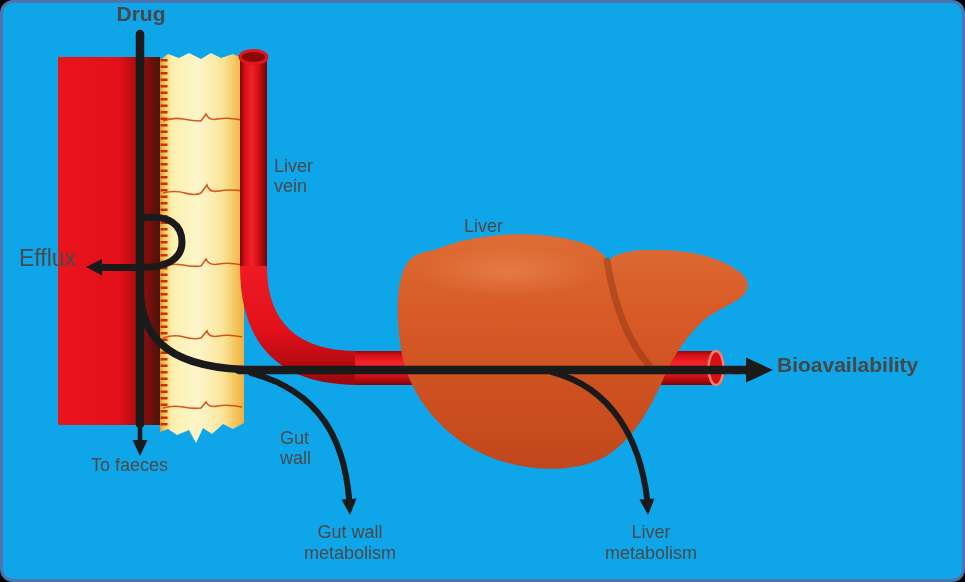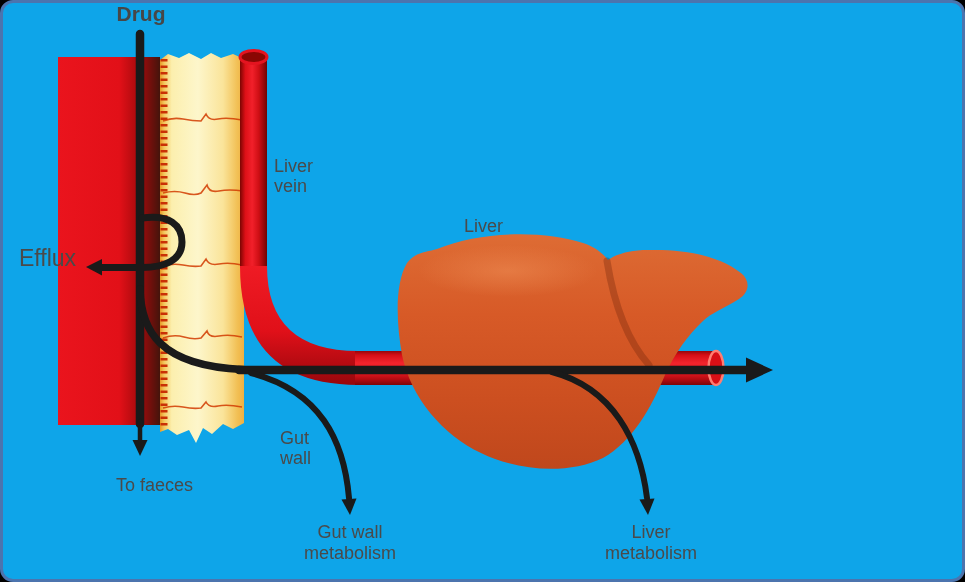--- a/index.html
+++ b/index.html
@@ -131,21 +131,22 @@
       <polygon points="347,512 338.5,496.5 353.5,495.5"></polygon>
       <polygon points="645,512 636.5,496.5 651.5,495.5"></polygon>
     </g>
   </svg>
 
   <div class="lbl bold" style="left:96px;top:1px;width:84px;text-align:center;">Drug</div>
   <div class="lbl" style="left:271px;top:153px;">Liver
 vein</div>
   <div class="lbl" style="left:461px;top:213px;">Liver</div>
   <div class="lbl" style="left:16px;top:245px;font-size:23px;">Efflux</div>
-  <div class="lbl" style="left:88px;top:472px;margin-left:25px;">To faeces</div>
+  <div class="lbl" style="left:88px;top:452px;">To faeces</div>
   <div class="lbl" style="left:241px;top:425px;margin-left:36px;">Gut
 wall</div>
   <div class="lbl center" style="left:262px;top:519px;width:170px;line-height:21px;">Gut wall
 metabolism</div>
   <div class="lbl center" style="left:563px;top:519px;width:170px;line-height:21px;">Liver
 metabolism</div>
+  <div class="lbl bold" style="left:774px;top:352px;">Bioavailability</div>
 
 </div>
 
 </body></html>

